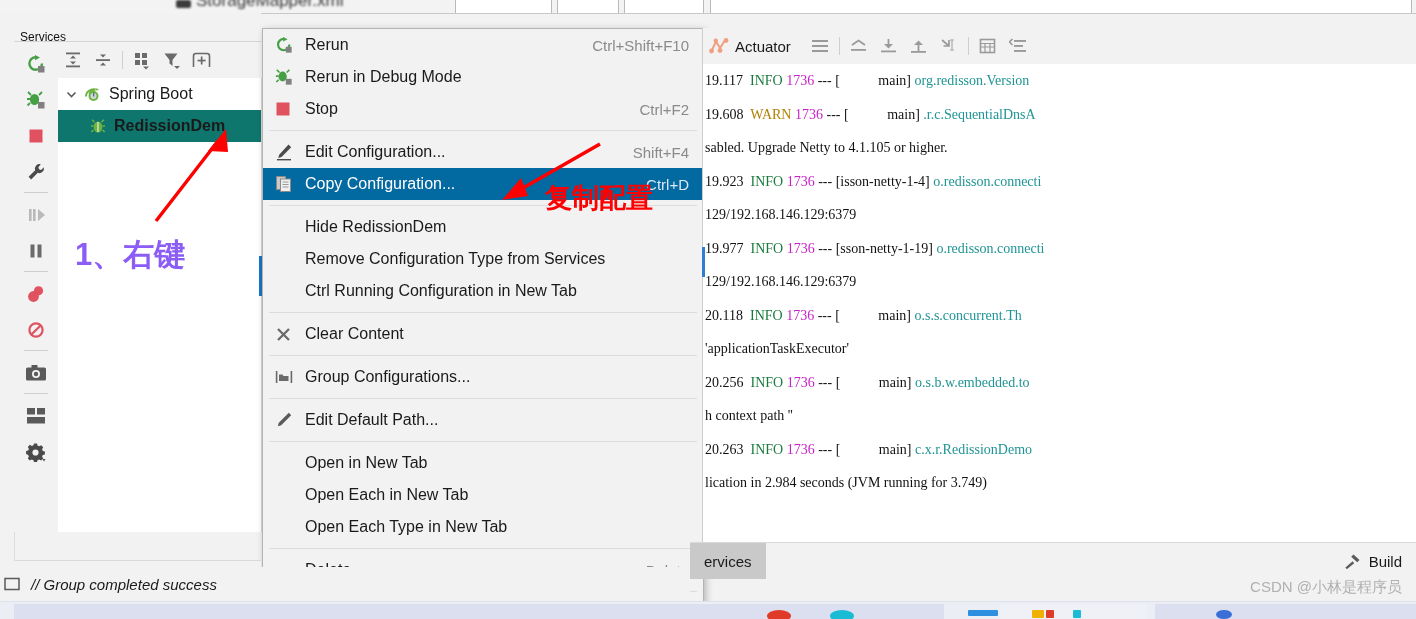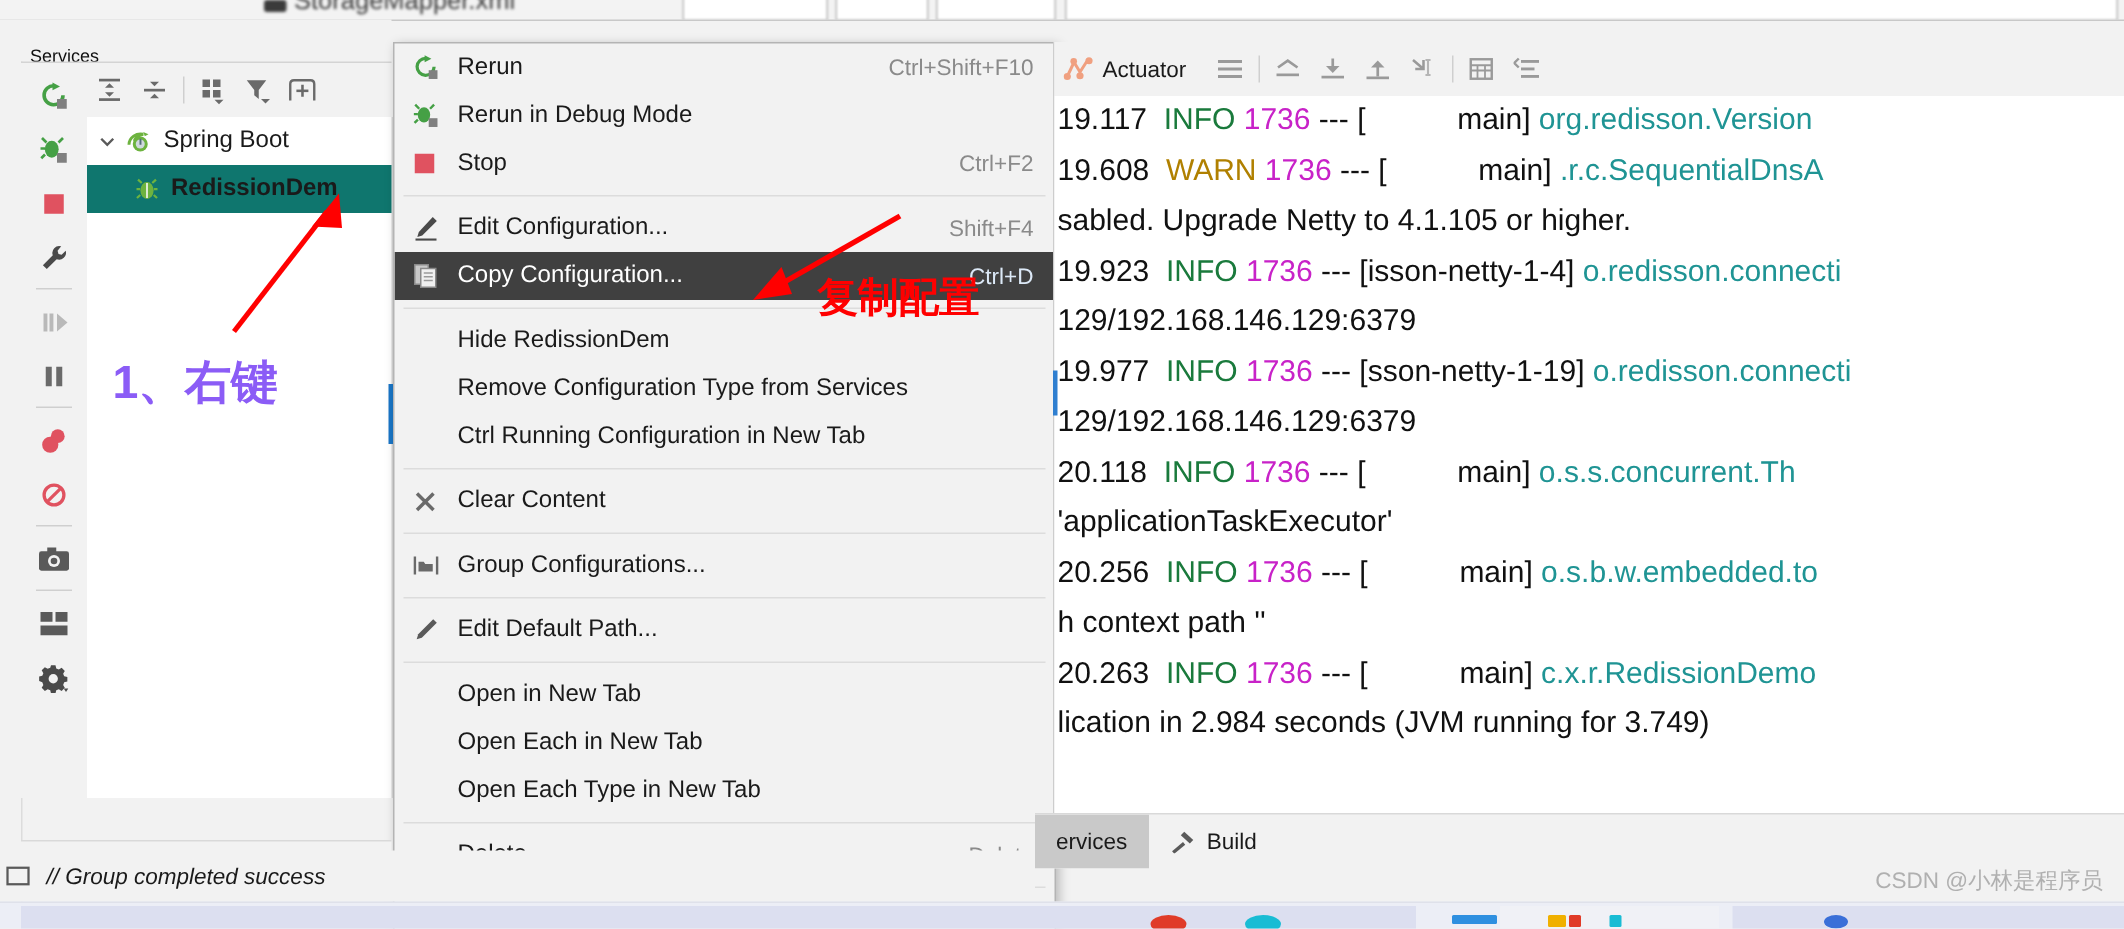--- a/index.html
+++ b/index.html
@@ -35,48 +35,48 @@
   .tree-label{font-size:16px;}
   .tree-label.bold{font-weight:bold;}
   
   #ctx-menu{
     position:absolute;left:262px;top:28px;width:440px;height:591px;
     background:#f2f2f2;border:1px solid #b4b4b4;
     box-shadow:2px 2px 7px rgba(0,0,0,.25);
     overflow:hidden;
   }
   .mi{position:relative;height:32px;display:flex;align-items:center;padding:0 14px 0 12px;white-space:nowrap;}
-  .mi.sel{background:#404040;color:#fff;}
+  .mi.sel{background:#0369a1;color:#fff;}
   .mi-ico{width:30px;min-width:30px;display:flex;align-items:center;justify-content:flex-start;}
   .mi-lbl{font-size:16px;flex:1;}
   .mi-key{font-size:15px;color:#8a8a8a;margin-left:20px;}
   .mi.sel .mi-key{color:#dce9f7;}
   .mi.noicon .mi-lbl{margin-left:30px;}
   .mi-sep{height:1px;background:#dcdcdc;margin:5px 6px;}
   .uline{text-decoration:underline;}
   
   #console-panel{position:absolute;left:702px;top:28px;width:714px;height:514px;background:#fff;border-left:1px solid #cdcdcd;}
   #console-toolbar{position:absolute;left:0;top:0;width:714px;height:36px;background:#f2f2f2;border-bottom:1px solid #dcdcdc;display:flex;align-items:center;padding-left:6px;}
   #actuator-label{font-size:15px;margin-left:6px;margin-right:14px;}
   #console-body{position:absolute;left:0;top:36px;width:714px;height:478px;background:#fff;overflow:hidden;
-    font-family:Liberation Sans, sans-serif;font-size:20px;line-height:33.5px;}
+    font-family:Liberation Serif, serif;font-size:14px;line-height:33.5px;}
   .log-line{white-space:pre;padding-left:2px;}
   .c-time{color:#111;}
   .c-info{color:#1a7a3c;}
   .c-warn{color:#b08000;}
   .c-pid{color:#c822c8;}
   .c-dash{color:#111;}
   .c-thread{color:#111;}
   .c-class{color:#1f9494;}
   .c-plain{color:#111;}
   
   #caret-mark{position:absolute;left:702px;top:247px;width:3px;height:30px;background:#2f7fd0;}
   
   #left-bottom-bar{position:absolute;left:14px;top:560px;width:247px;height:35px;background:#f2f2f2;border-top:1px solid #d9d9d9;display:flex;align-items:center;overflow:hidden;}
-  #right-bottom-bar{position:absolute;left:690px;top:542px;width:726px;height:36px;background:#f2f2f2;border-top:1px solid #d9d9d9;display:flex;align-items:center;overflow:hidden;}
+  #right-bottom-bar{position:absolute;left:690px;top:542px;width:726px;height:36px;background:#f2f2f2;border-top:1px solid #d9d9d9;display:flex;align-items:center;overflow:hidden;justify-content:space-between;}
   .bt-item{display:flex;align-items:center;height:36px;padding:0 14px;font-size:15px;white-space:nowrap;}
   .bt-item.active{background:#c9c9c9;}
   
   #status-bar{position:absolute;left:0;top:567px;width:690px;height:34px;background:#f2f2f2;display:flex;align-items:center;overflow:hidden;}
   #status-text{font-size:15px;font-style:italic;margin-left:10px;white-space:nowrap;}
   
   #watermark{position:absolute;right:14px;top:578px;font-size:15px;color:#b0b0b0;white-space:nowrap;}
   
   #taskbar{position:absolute;left:0;top:601px;width:1416px;height:18px;background:#eceef6;border-top:1px solid #dfe1ea;overflow:hidden;}
   #taskbar .tb-panel{position:absolute;top:2px;height:16px;background:#dcdff0;}

